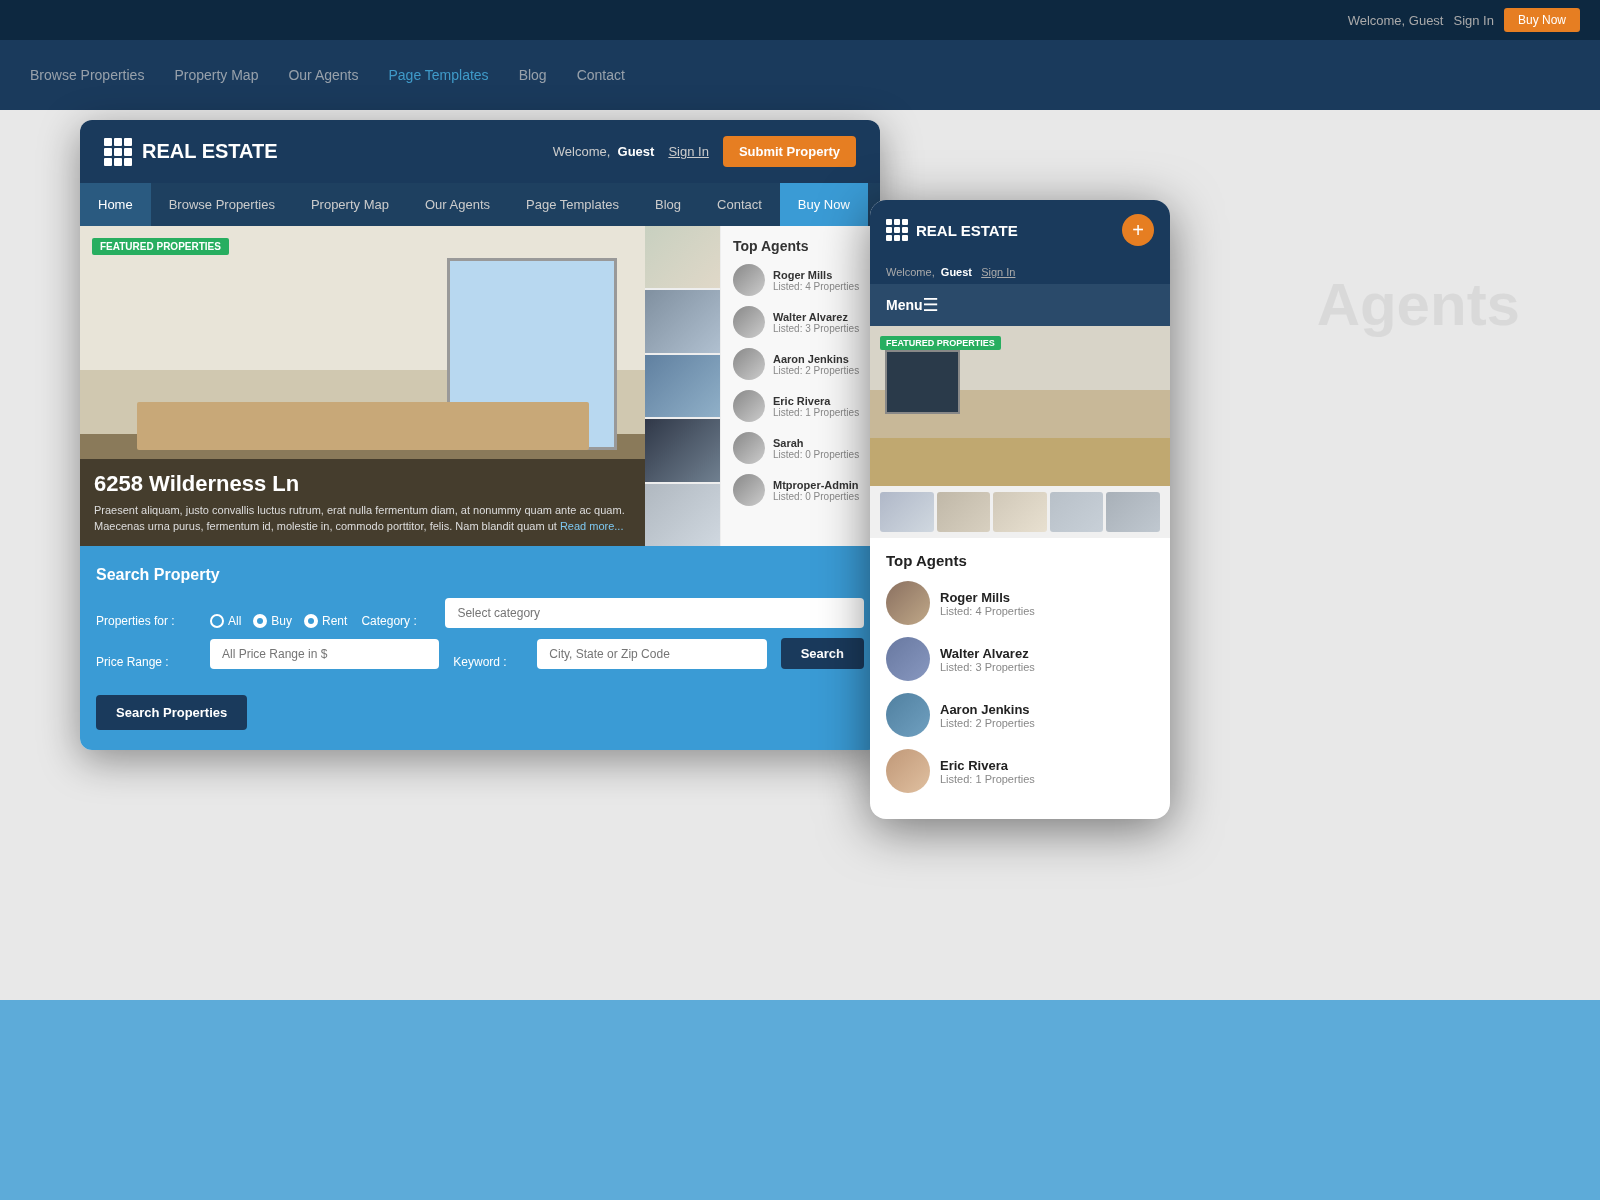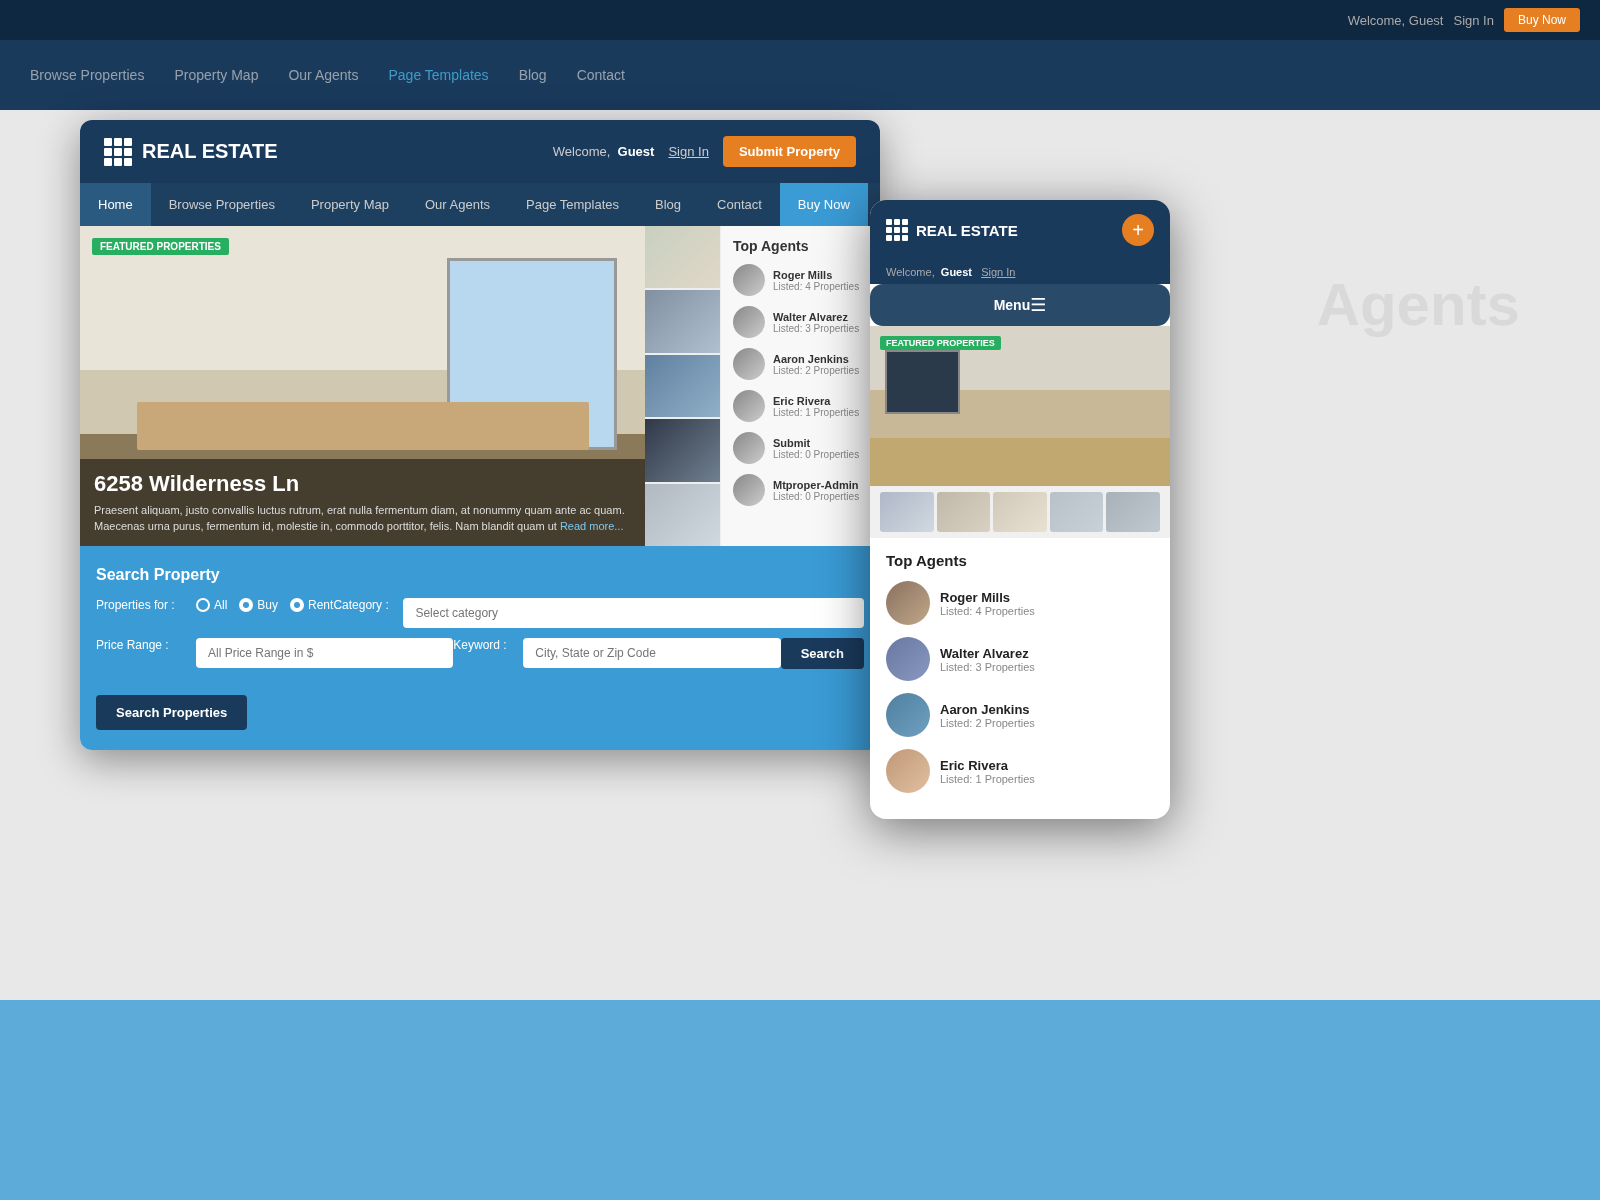--- a/index.html
+++ b/index.html
@@ -313,21 +313,22 @@
       padding: 20px 16px;
     }
     .search-bar-title {
       color: white;
       font-size: 16px;
       font-weight: bold;
       margin-bottom: 14px;
     }
     .search-row {
       display: flex;
-      align-items: flex-start;
+      align-items: flex-end;
+      gap: 14px;
       margin-bottom: 10px;
     }
     .search-label {
       color: white;
       font-size: 12px;
       white-space: nowrap;
       min-width: 100px;
     }
     .radio-group {
       display: flex;
@@ -448,22 +449,21 @@
       font-size: 11px;
       padding: 6px 16px;
       background: #1a3a5c;
     }
     .mobile-welcome strong { color: white; }
     .mobile-menu-bar {
       background: #2a4a6a;
       padding: 10px 16px;
       display: flex;
       align-items: center;
-      justify-content: center;
-      border-radius: 13px;
+      justify-content: flex-start;
     }
     .mobile-menu-text {
       color: white;
       font-size: 14px;
       font-weight: bold;
     }
     .hamburger-icon {
       color: white;
       font-size: 18px;
       cursor: pointer;
@@ -729,21 +729,21 @@
             <div class="agent-info">
               <div class="agent-name">Eric Rivera</div>
               <div class="agent-listed">Listed: 1 Properties</div>
             </div>
           </div>
           <div class="agent-item">
             <div class="agent-avatar avatar-s">
                 <div class="agent-avatar-img"></div>
               </div>
             <div class="agent-info">
-              <div class="agent-name">Submit</div>
+              <div class="agent-name">Sarah</div>
               <div class="agent-listed">Listed: 0 Properties</div>
             </div>
           </div>
           <div class="agent-item">
             <div class="agent-avatar avatar-ma">
                 <div class="agent-avatar-img"></div>
               </div>
             <div class="agent-info">
               <div class="agent-name">Mtproper-Admin</div>
               <div class="agent-listed">Listed: 0 Properties</div>

